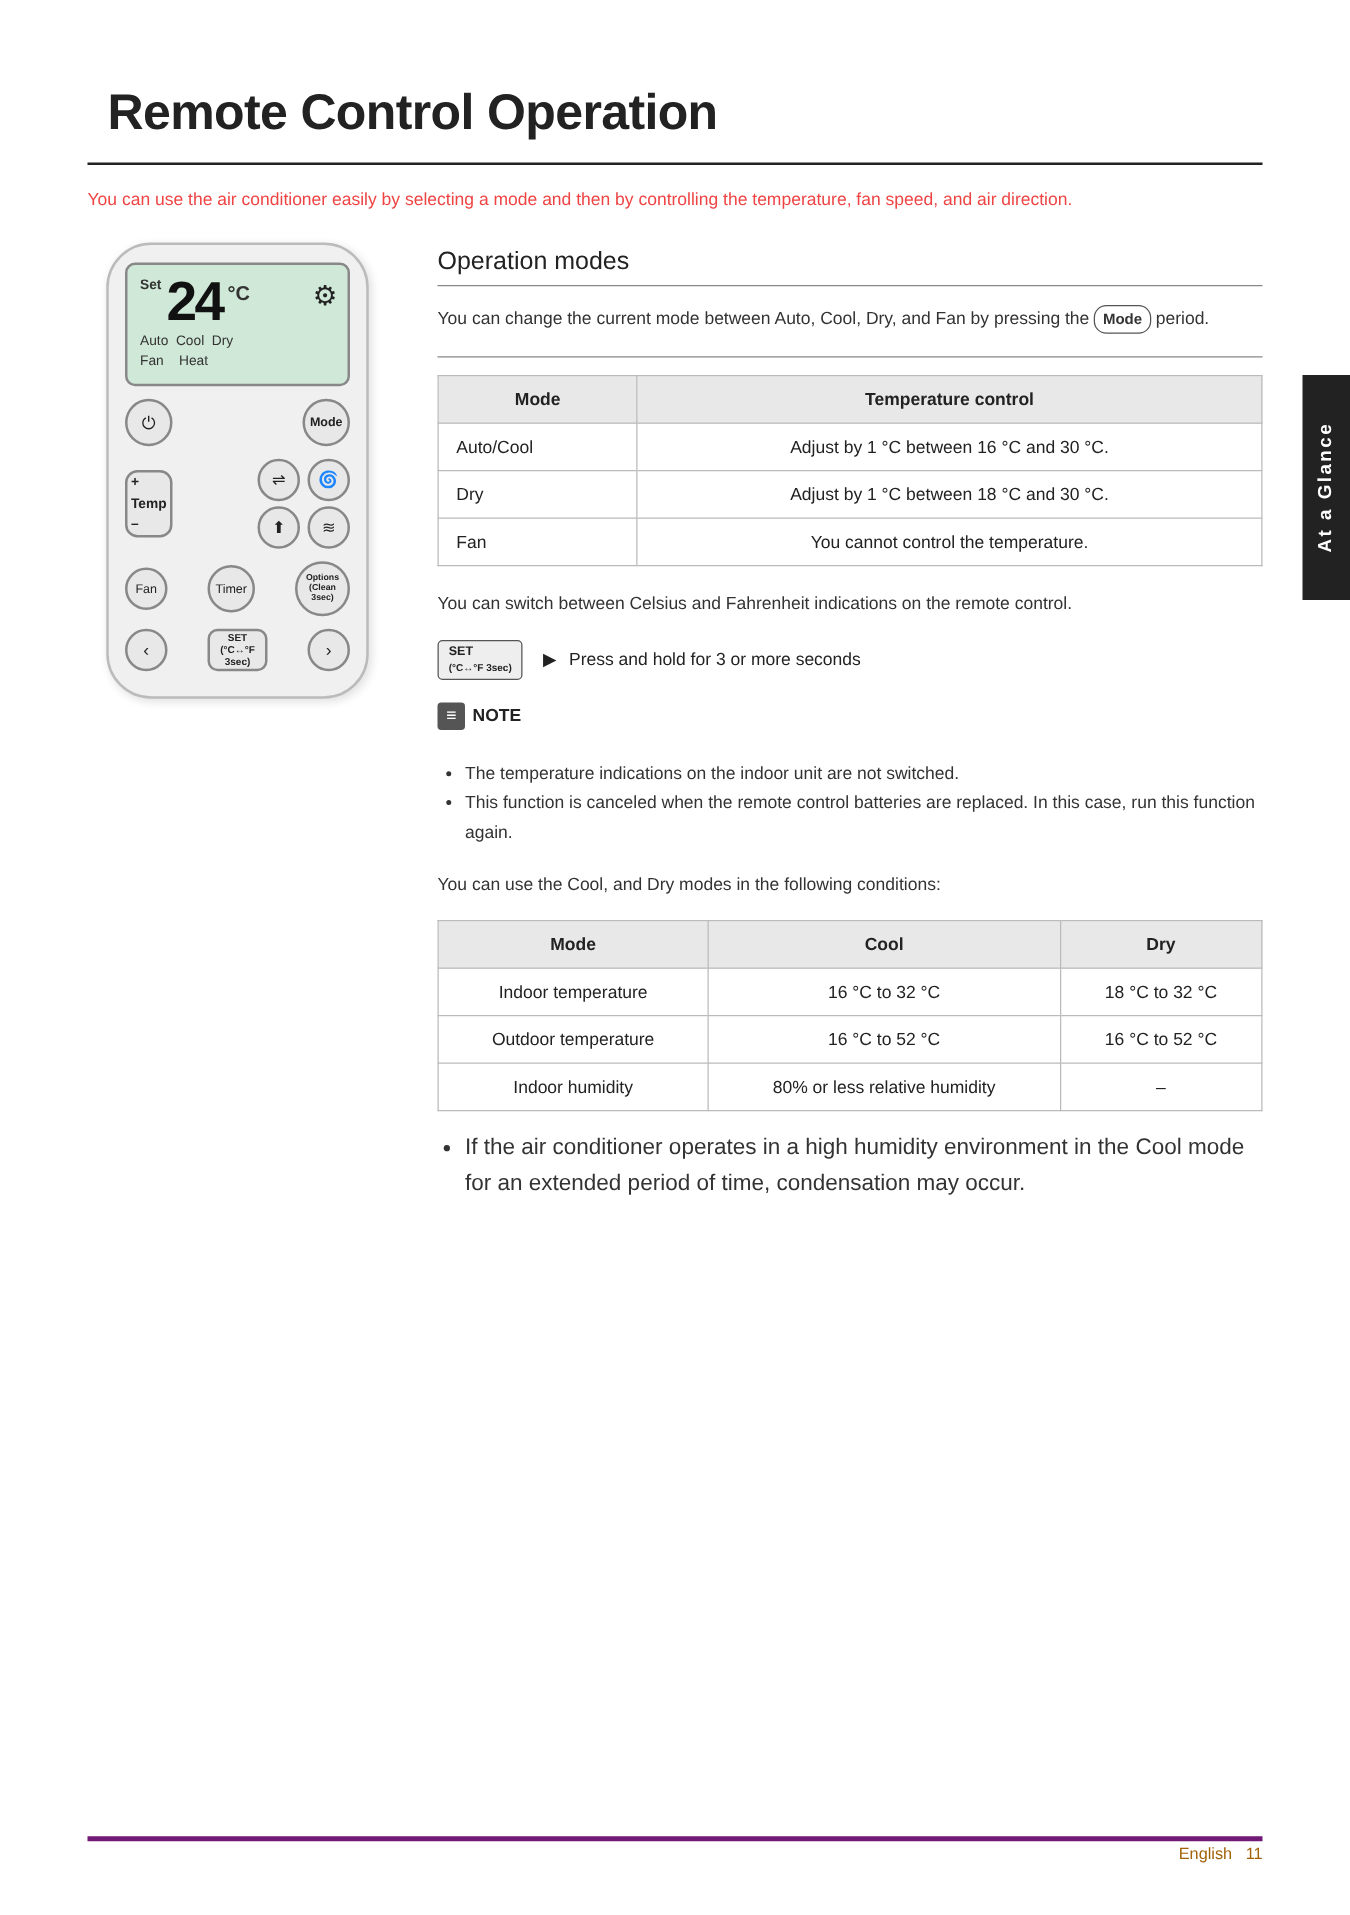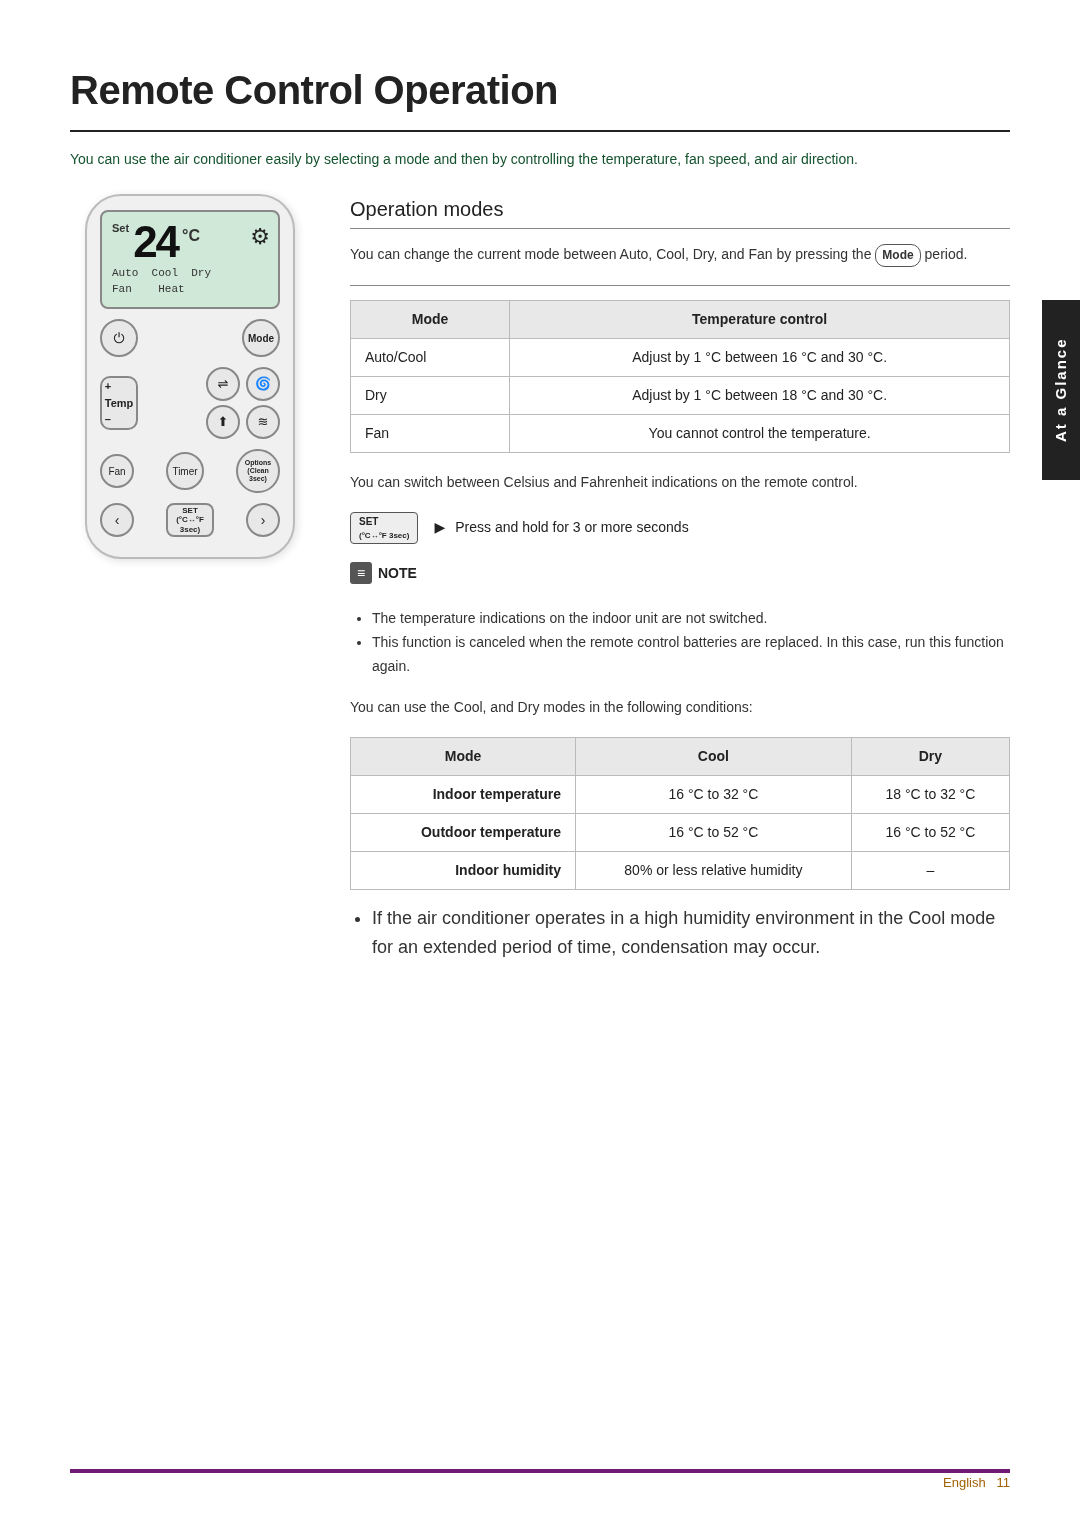--- a/index.html
+++ b/index.html
@@ -34,31 +34,32 @@
       display: flex;
       align-items: center;
       justify-content: center;
     }
 
     h1 {
       font-size: 40px;
       font-weight: 900;
       margin-bottom: 10px;
       letter-spacing: -0.5px;
+      margin-left: 16px;
     }
 
     .top-rule {
       border: none;
       border-top: 2px solid #222;
       margin-bottom: 16px;
     }
 
     .intro-text {
       font-size: 14px;
-      color: #14532d;
+      color: #ef4444;
       margin-bottom: 24px;
       line-height: 1.6;
     }
 
     .main-layout {
       display: flex;
       gap: 40px;
       align-items: flex-start;
     }
 
@@ -125,21 +126,20 @@
       font-size: 22px;
       position: absolute;
       right: 8px;
       top: 8px;
     }
 
     .mode-labels {
       font-size: 11px;
       color: #333;
       line-height: 1.4;
-      font-family: Liberation Mono, monospace;
     }
 
     
     .btn-row {
       display: flex;
       align-items: center;
       justify-content: space-between;
       width: 180px;
     }
 
@@ -360,22 +360,21 @@
       font-weight: 700;
     }
 
     .data-table2 td {
       border: 1px solid #bbb;
       padding: 8px 14px;
       text-align: center;
     }
 
     .data-table2 td:first-child {
-      text-align: right;
-      font-weight: bold;
+      text-align: center;
     }
 
     .footer-note {
       font-size: 18px;
       color: #333;
       line-height: 1.6;
       margin-top: 8px;
     }
 
     .footer-note-list {

